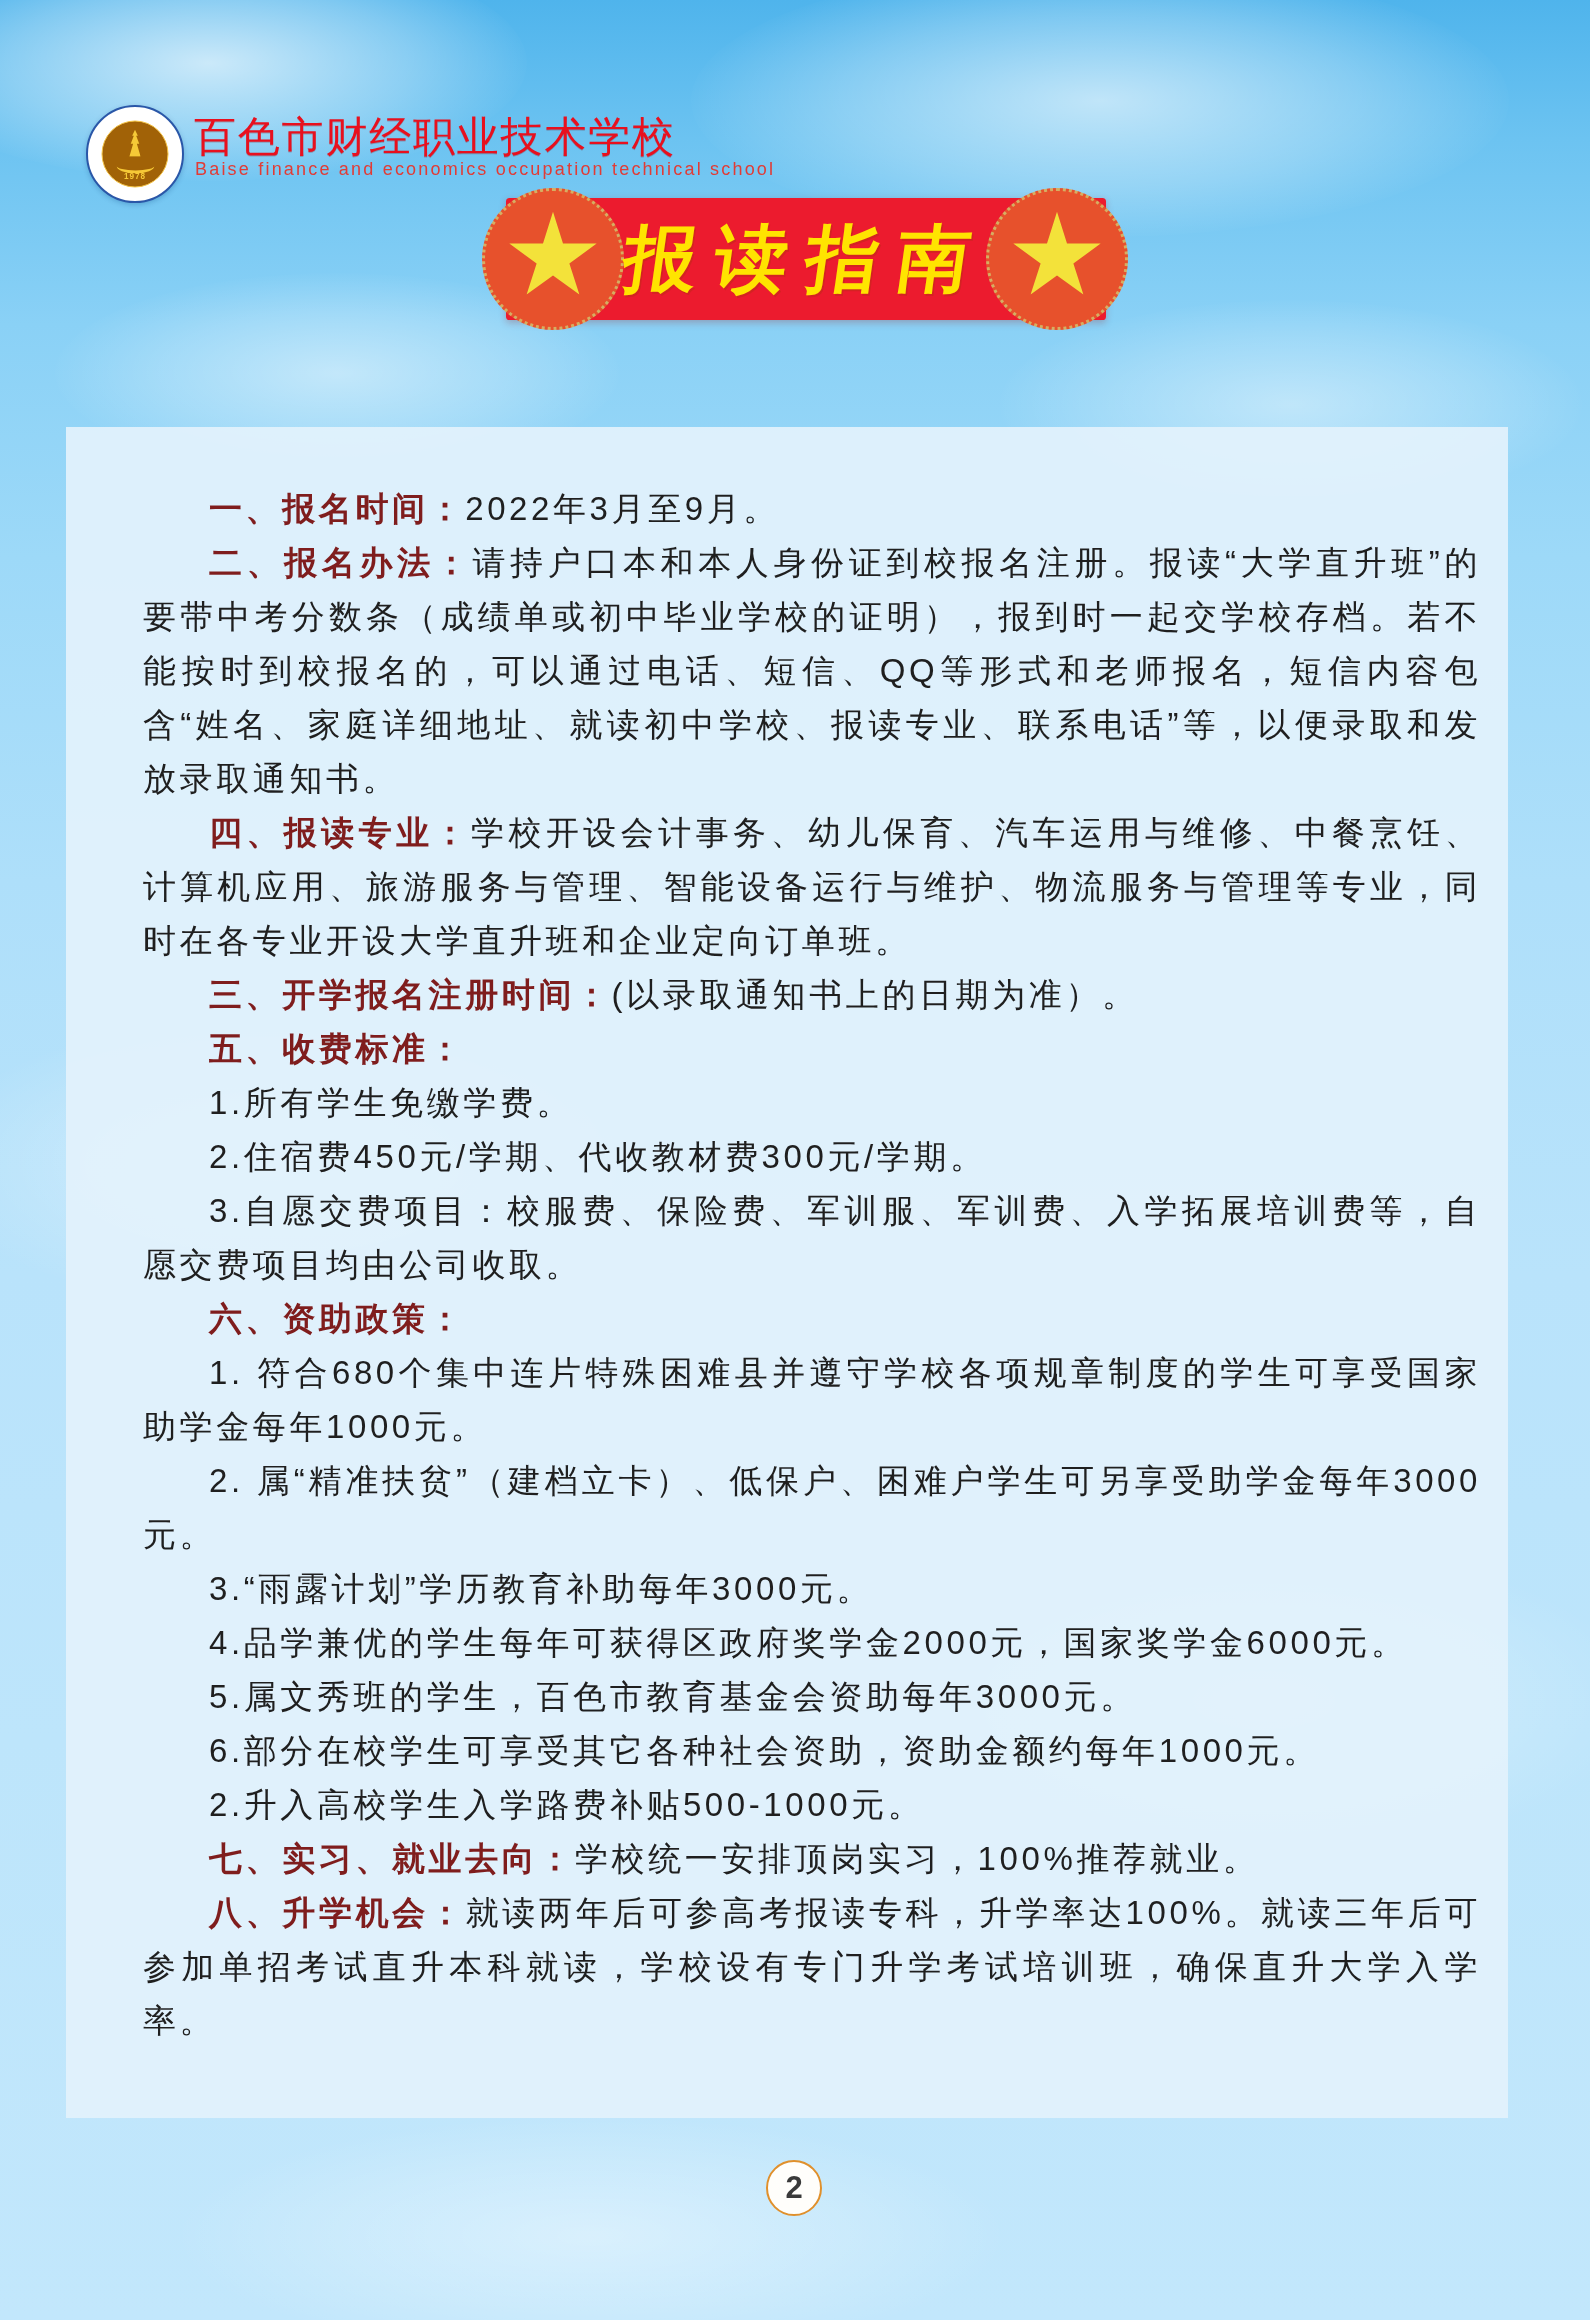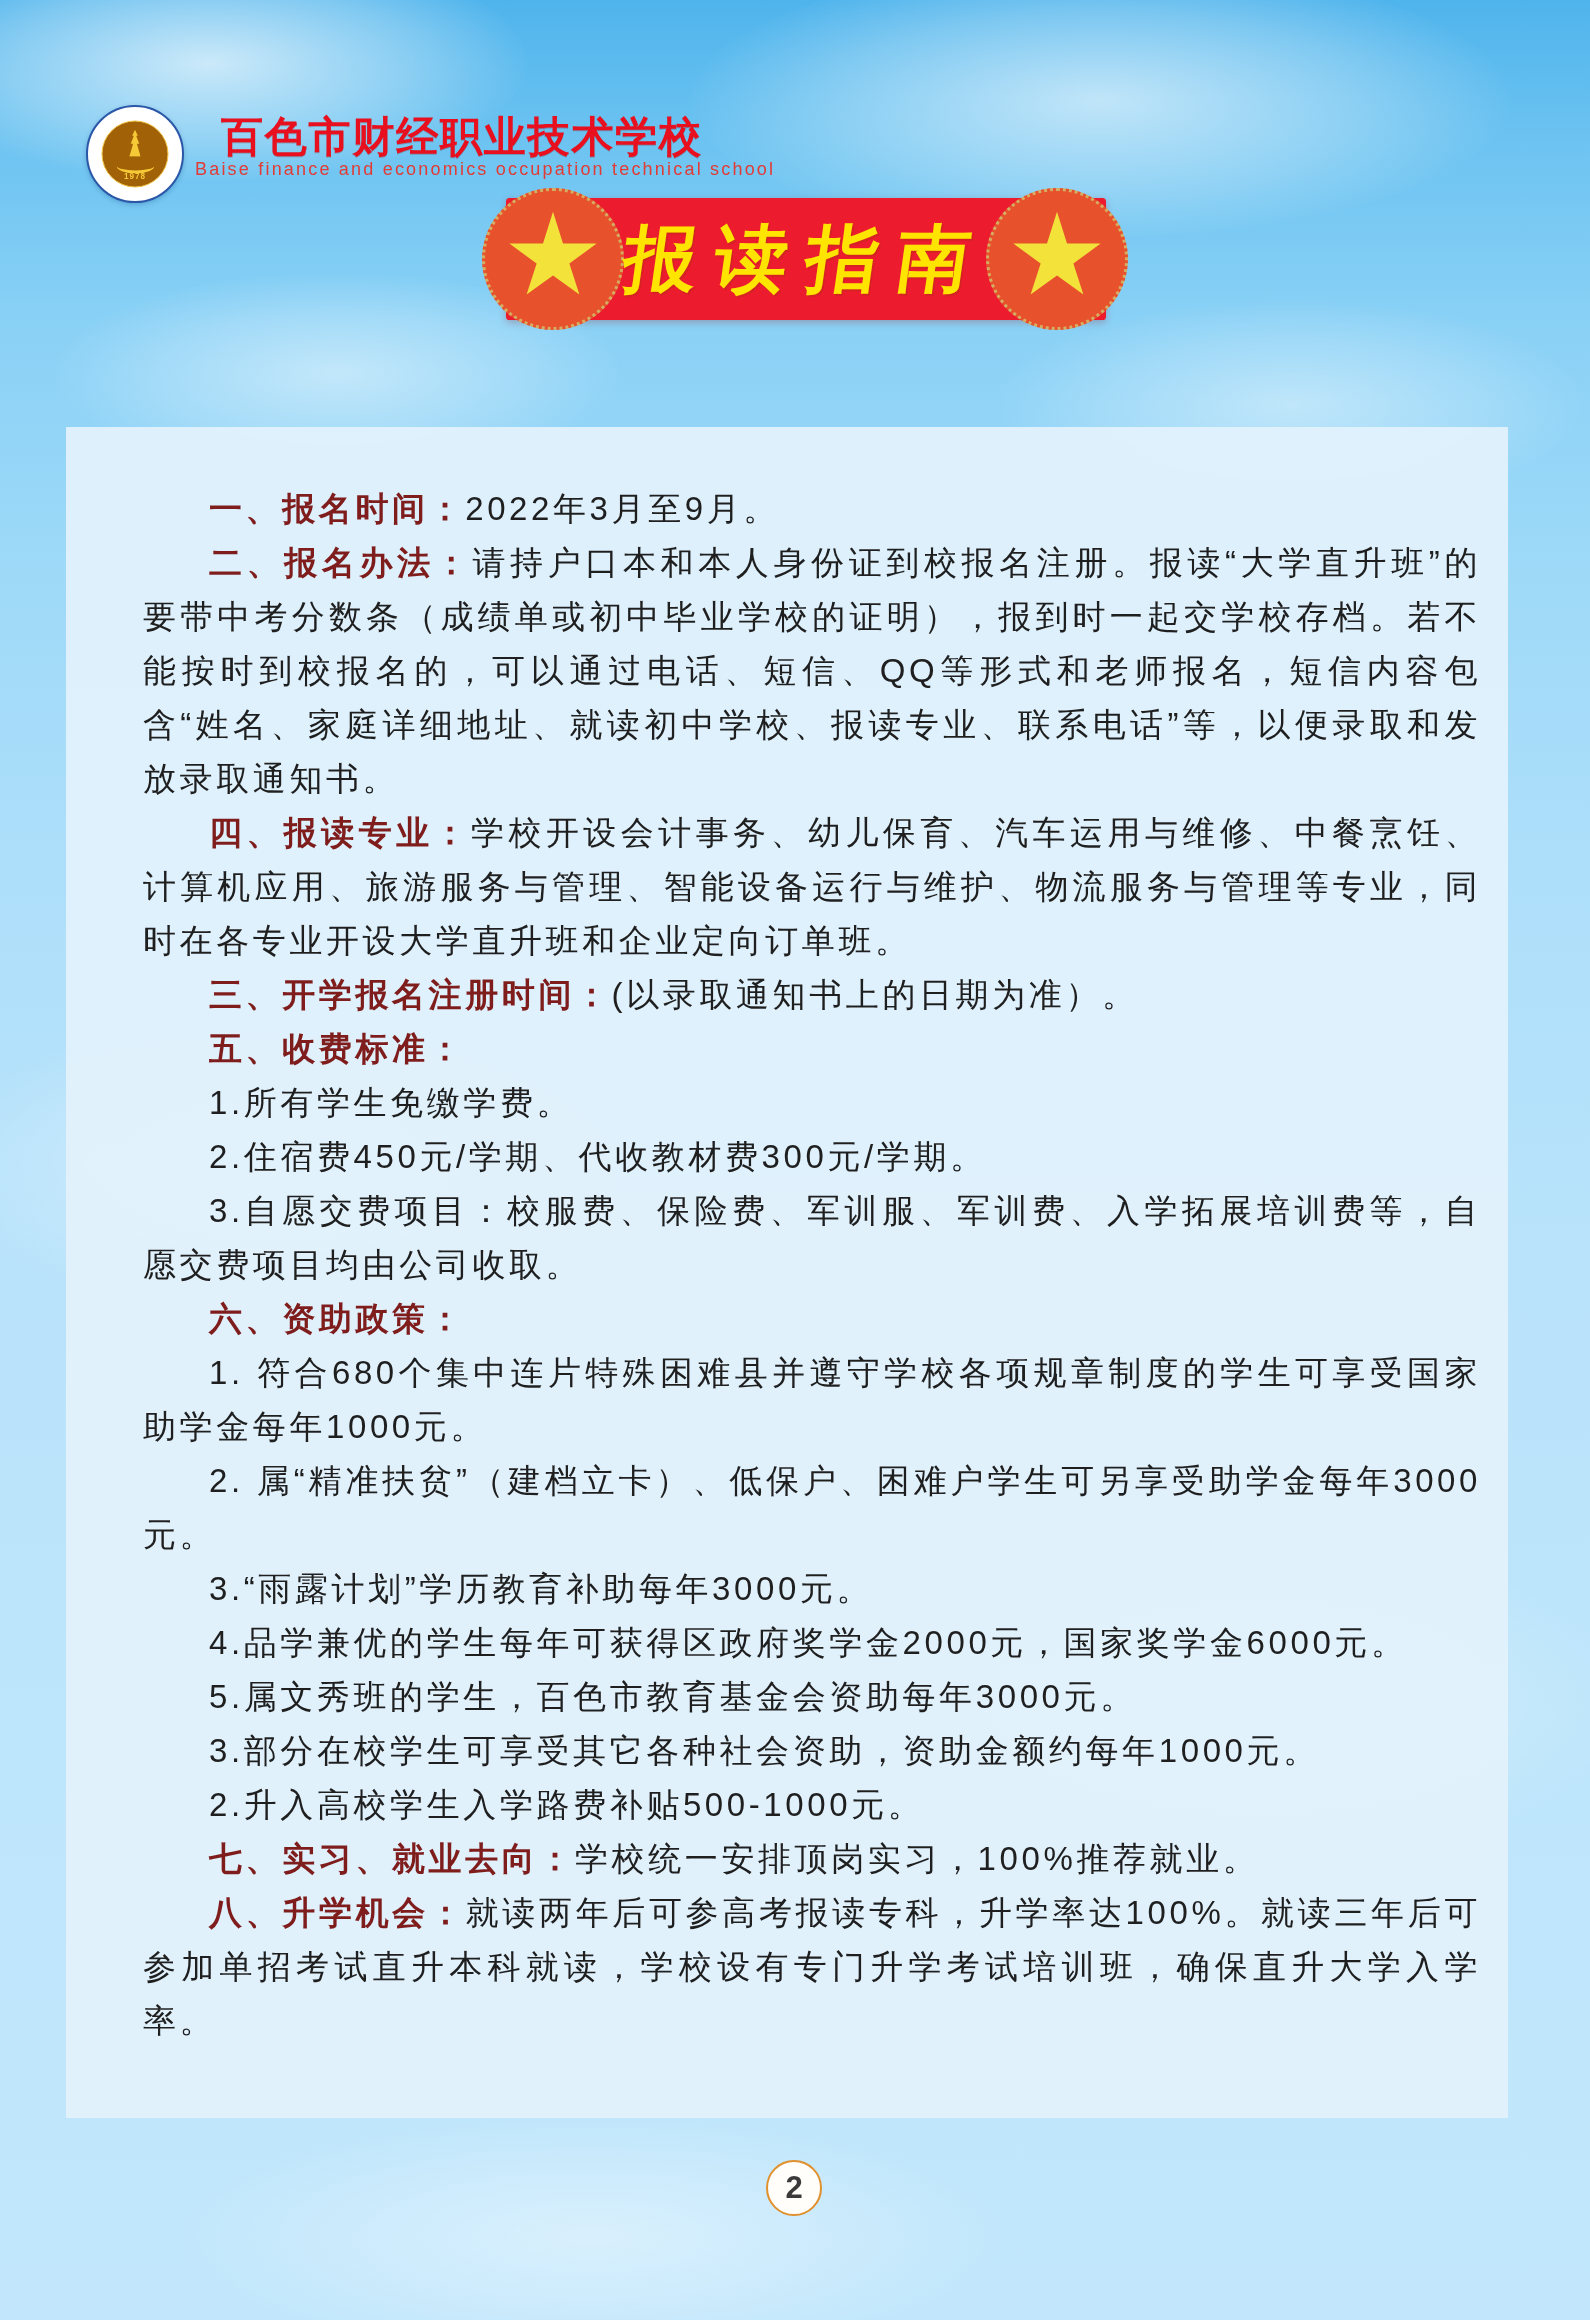--- a/index.html
+++ b/index.html
@@ -22,22 +22,22 @@
   
   .logo-badge{position:absolute;left:86px;top:105px;width:98px;height:98px;border-radius:50%;
     background:#fff;border:2.7px solid #2a57a8;box-sizing:border-box;box-shadow:0 1.8px 5.5px rgba(0,60,120,.25);}
   .logo-inner{position:absolute;left:50%;top:50%;transform:translate(-50%,-50%);width:67px;height:67px;border-radius:50%;
     background:#a16207;border:1.8px solid #f3c345;box-sizing:border-box;overflow:hidden;}
   .logo-tower{position:absolute;left:50%;top:8.2px;transform:translateX(-50%);width:23.6px;height:27px;background:#f6c937;
     clip-path:polygon(50% 0,62% 22%,55% 22%,68% 52%,58% 52%,74% 100%,26% 100%,42% 52%,32% 52%,45% 22%,38% 22%);}
   .logo-book{position:absolute;left:50%;top:36px;transform:translateX(-50%);width:38px;height:12.7px;
     border-bottom:3.6px solid #f6c937;border-radius:0 0 50% 50%;}
   .logo-year{position:absolute;left:50%;top:50px;transform:translateX(-50%);color:#f6c937;font-size:8.2px;font-weight:bold;letter-spacing:0.9px;}
-  .school-name{position:absolute;left:194px;top:109px;color:#e8101e;font-size:42px;font-weight:bold;letter-spacing:1.8px;
-    text-shadow:0 0.9px 0 rgba(120,0,0,.25);white-space:nowrap;margin-left:27px;}
+  .school-name{position:absolute;left:194px;top:109px;color:#e8101e;font-size:42px;font-weight:normal;letter-spacing:1.8px;
+    text-shadow:0 0.9px 0 rgba(120,0,0,.25);white-space:nowrap;}
   .school-name-en{position:absolute;left:195px;top:159px;color:#e23b35;font-size:18px;letter-spacing:2.2px;white-space:nowrap;}
 
   
   .banner{position:absolute;left:482px;top:188px;width:646px;height:142px;}
   .banner-bar{position:absolute;left:23.6px;right:22px;top:10px;height:122px;background:#ec1b2e;border-radius:3.6px;
     box-shadow:0 2.7px 7.3px rgba(150,20,20,.25);}
   .banner-circle{position:absolute;top:0;width:142px;height:142px;border-radius:50%;background:#e7512c;
     border:3.6px dotted #d6ae62;box-sizing:border-box;}
   .banner-circle.left{left:0;}
   .banner-circle.right{right:0;}
@@ -104,21 +104,21 @@
         <p class="para"><span class="label">五、收费标准：</span></p>
         <p class="para">1.所有学生免缴学费。</p>
         <p class="para">2.住宿费450元/学期、代收教材费300元/学期。</p>
         <p class="para">3.自愿交费项目：校服费、保险费、军训服、军训费、入学拓展培训费等，自愿交费项目均由公司收取。</p>
         <p class="para"><span class="label">六、资助政策：</span></p>
         <p class="para">1. 符合680个集中连片特殊困难县并遵守学校各项规章制度的学生可享受国家助学金每年1000元。</p>
         <p class="para">2. 属“精准扶贫”（建档立卡）、低保户、困难户学生可另享受助学金每年3000元。</p>
         <p class="para">3.“雨露计划”学历教育补助每年3000元。</p>
         <p class="para">4.品学兼优的学生每年可获得区政府奖学金2000元，国家奖学金6000元。</p>
         <p class="para">5.属文秀班的学生，百色市教育基金会资助每年3000元。</p>
-        <p class="para">3.部分在校学生可享受其它各种社会资助，资助金额约每年1000元。</p>
+        <p class="para">6.部分在校学生可享受其它各种社会资助，资助金额约每年1000元。</p>
         <p class="para">2.升入高校学生入学路费补贴500-1000元。</p>
         <p class="para"><span class="label">七、实习、就业去向：</span>学校统一安排顶岗实习，100%推荐就业。</p>
         <p class="para"><span class="label">八、升学机会：</span>就读两年后可参高考报读专科，升学率达100%。就读三年后可参加单招考试直升本科就读，学校设有专门升学考试培训班，确保直升大学入学率。</p>
       </div>
   </div>
 
   <div class="page-num">2</div>
 
 </div>
 

